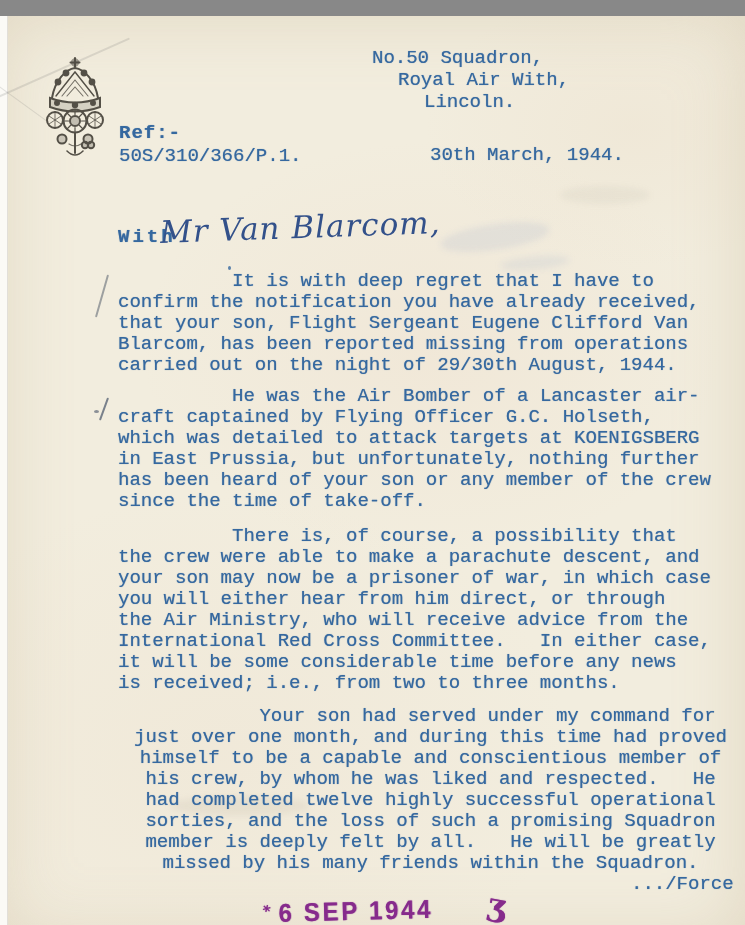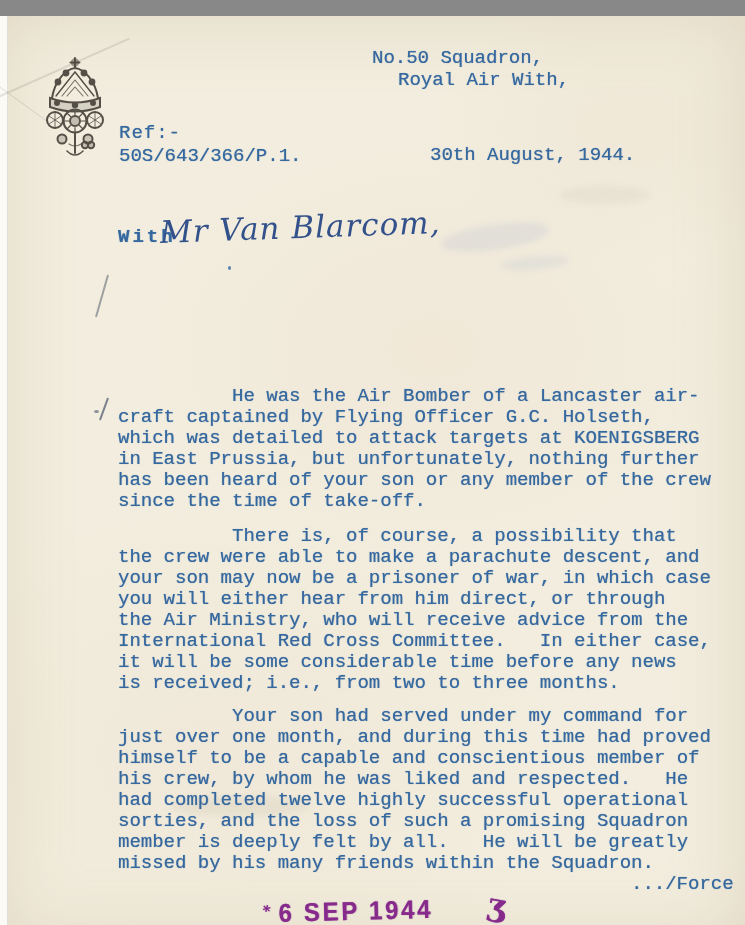--- a/index.html
+++ b/index.html
@@ -36,21 +36,21 @@
   }
   .abs{position:absolute;}
   .para{white-space:pre-wrap;left:118px;width:625px;}
 
   .address{left:372px;top:31px;line-height:22px;}
   .address div:nth-child(2){margin-left:26px;}
   .address div:nth-child(3){margin-left:52px;}
   .address div:nth-child(4){margin-left:80px;}
 
   .refblock{left:119px;top:106px;line-height:23px;}
-  .refblock .ref-label{font-weight:normal;letter-spacing:1px;}
+  .refblock .ref-label{font-weight:bold;letter-spacing:1px;}
   .dateline{left:430px;top:129px;}
 
   .salutation-typed{left:118px;top:211px;font-weight:bold;letter-spacing:3px;}
   .handwriting{
     left:160px;top:193px;
     font-family:"DejaVu Serif", serif;
     font-style:italic;
     font-size:31px;
     color:#33518a;
     transform:rotate(-2deg);
@@ -146,47 +146,53 @@
 
       <path d="M37 77 L37 97"></path>
       <path d="M29 95 q8 8 16 0" stroke-width="1.6"></path>
       <path d="M31 88 q6 4 12 0" stroke-width="1.2" opacity="0.8"></path>
     </g>
   </svg>
 
   <div class="abs typed address">
     <div>No.50 Squadron,</div>
     <div>Royal Air With,</div>
+    <div>Lincoln.</div>
   </div>
 
   <div class="abs typed refblock">
     <div class="ref-label">Ref:-</div>
-    <div>50S/643/366/P.1.</div>
+    <div>50S/310/366/P.1.</div>
   </div>
 
-  <div class="abs typed dateline">30th August, 1944.</div>
+  <div class="abs typed dateline">30th March, 1944.</div>
 
   <div class="abs typed salutation-typed">With</div>
   <div class="abs handwriting">Mr Van Blarcom,</div>
 
+  <div class="abs typed para" style="top:255px;">          It is with deep regret that I have to
+confirm the notification you have already received,
+that your son, Flight Sergeant Eugene Clifford Van
+Blarcom, has been reported missing from operations
+carried out on the night of 29/30th August, 1944.</div>
   <div class="abs typed para" style="top:370px;">          He was the Air Bomber of a Lancaster air-
 craft captained by Flying Officer G.C. Holseth,
 which was detailed to attack targets at KOENIGSBERG
 in East Prussia, but unfortunately, nothing further
 has been heard of your son or any member of the crew
 since the time of take-off.</div>
   <div class="abs typed para" style="top:510px;">          There is, of course, a possibility that
 the crew were able to make a parachute descent, and
 your son may now be a prisoner of war, in which case
 you will either hear from him direct, or through
 the Air Ministry, who will receive advice from the
 International Red Cross Committee.   In either case,
 it will be some considerable time before any news
 is received; i.e., from two to three months.</div>
-  <div class="abs typed para" style="top:690px;">          Your son had served under my command for
+  <div class="abs typed para" style="top:690px;text-align:center;">          Your son had served under my command for
 just over one month, and during this time had proved
 himself to be a capable and conscientious member of
 his crew, by whom he was liked and respected.   He
 had completed twelve highly successful operational
 sorties, and the loss of such a promising Squadron
 member is deeply felt by all.   He will be greatly
 missed by his many friends within the Squadron.</div>
 
   <div class="margin-mark m1"></div>
   <div class="margin-mark m2"></div>

